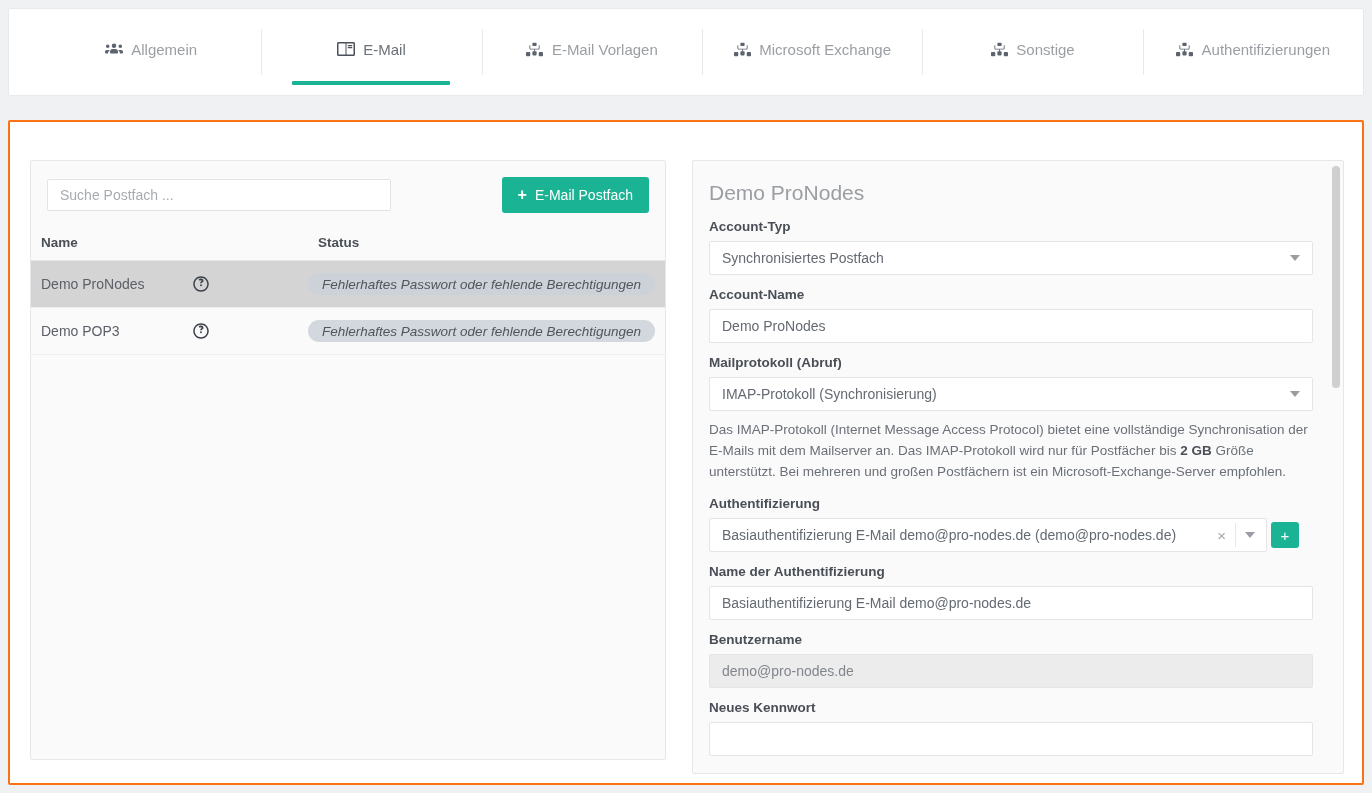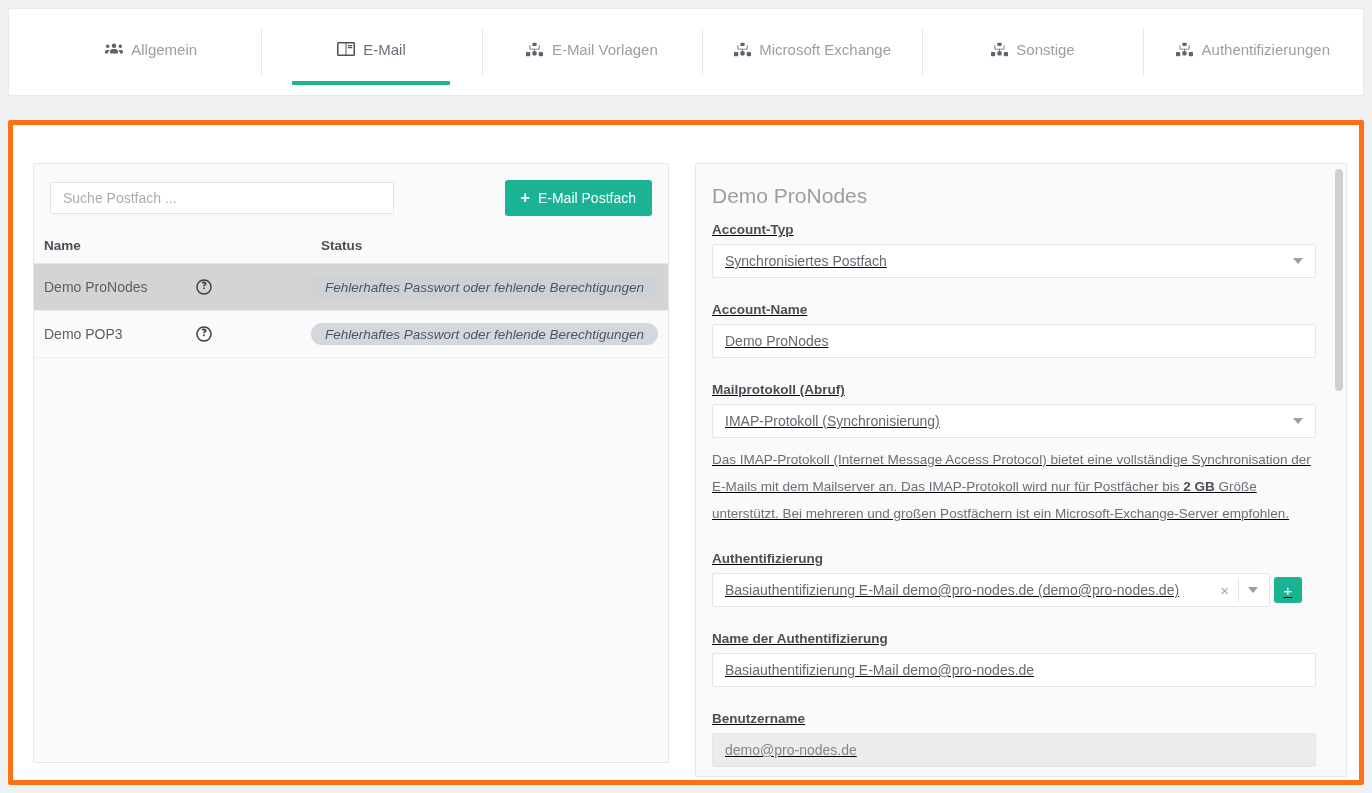--- a/index.html
+++ b/index.html
@@ -74,21 +74,21 @@
     border-radius: 1px;
   }
   .tab.active .tab-underline { display: block; }
 
   
   .content {
     position: absolute;
     left: 8px; top: 120px;
     width: 1356px; height: 665px;
     background: #ffffff;
-    border: 5px solid #f97316;
+    border: 2px solid #f97316;
     border-radius: 2px;
   }
 
   
   .left-card {
     position: absolute;
     left: 20px; top: 38px;
     width: 636px; height: 600px;
     background: #fafafa;
     border: 1px solid #e5e7ea;
@@ -201,21 +201,21 @@
     inset: 0;
     padding: 20px 24px 0 16px;
     overflow: hidden;
   }
   .panel-title {
     font-size: 21px;
     color: #9a9da2;
     font-weight: normal;
     margin: 0 0 14px 0;
   }
-  .field { margin-bottom: 24px; text-decoration: underline; }
+  .field { margin-bottom: 12px; }
   .field-label {
     display: block;
     font-size: 13.5px;
     font-weight: bold;
     color: #4a4f57;
     margin-bottom: 7px;
   }
   .ctl {
     position: relative;
     width: 604px; height: 32px;
@@ -236,21 +236,21 @@
     transform: translateY(-50%);
     width: 0; height: 0;
     border-left: 5px solid transparent;
     border-right: 5px solid transparent;
     border-top: 6px solid #9a9ea4;
   }
   .helptext {
     width: 600px;
     margin: 8px 0 14px 0;
     font-size: 13.5px;
-    line-height: 27px;
+    line-height: 21px;
     color: #6b7078;
   }
   .helptext b { color: #4a4f57; }
 
   
   .auth-row { display: flex; align-items: stretch; gap: 4px; }
   .auth-select {
     position: relative;
     width: 558px; height: 34px;
     background: #ffffff;

